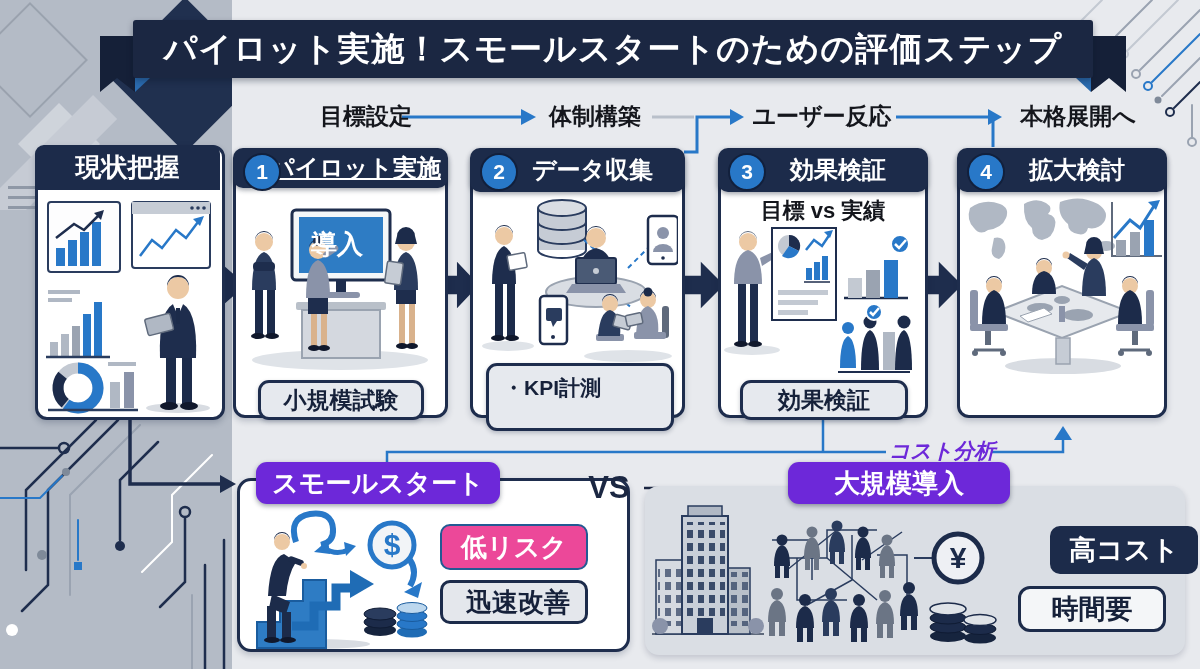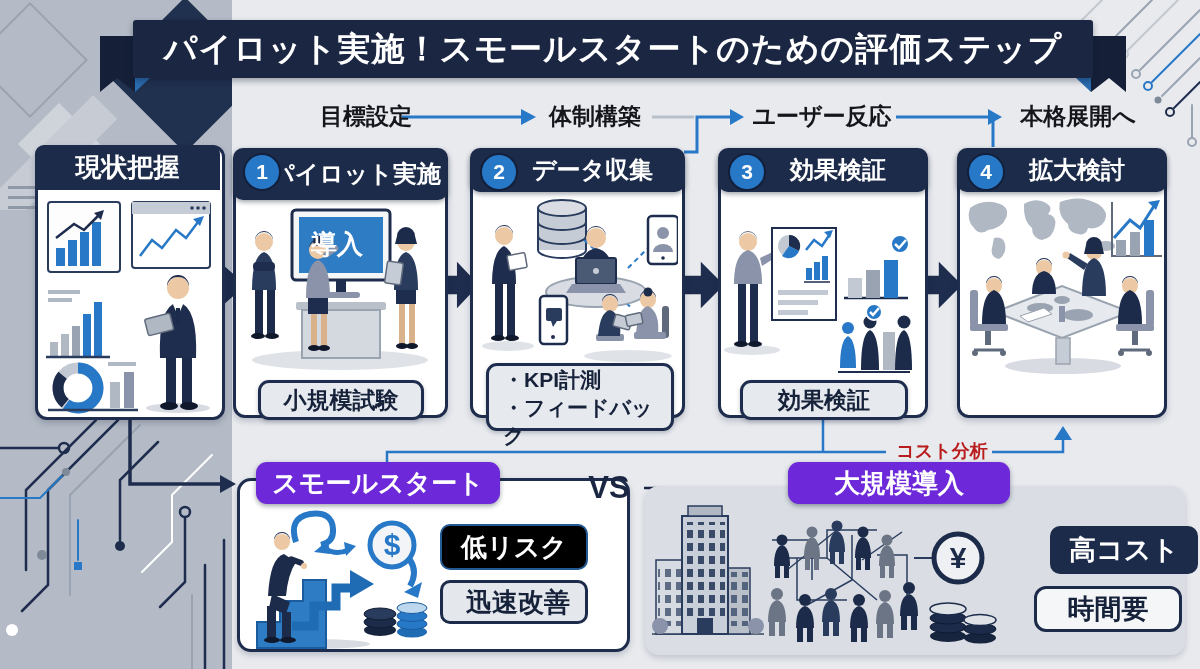--- a/index.html
+++ b/index.html
@@ -28,28 +28,28 @@
     font-size:23px;font-weight:bold;box-sizing:border-box;box-shadow:0 2px 4px rgba(20,30,60,.25);}
   .inner-heading{color:#14161c;font-size:22px;font-weight:bold;white-space:nowrap;}
   .screen-label{color:#fff;font-size:26px;font-weight:bold;}
   
   .block-arrow{background:#1e2d4d;
     clip-path:polygon(0 34%,42% 34%,42% 10%,100% 50%,42% 90%,42% 66%,0 66%);}
   
   .cmp-header{background:#6d28d9;border-radius:11px;color:#fff;font-size:26px;font-weight:bold;
     box-shadow:0 2px 5px rgba(10,20,40,.4);}
   .vs-label{color:#1b2742;font-size:31px;font-weight:bold;}
-  .cost-label{color:#b91c1c;font-size:18px;font-weight:bold;white-space:nowrap;}
-  .badge-blue{background:#000000;border:2px solid #225a93;border-radius:10px;color:#fff;
+  .cost-label{color:#6d28d9;font-size:21px;font-weight:bold;white-space:nowrap;font-style:italic;}
+  .badge-blue{background:#ec4899;border:2px solid #225a93;border-radius:10px;color:#fff;
     font-size:26px;font-weight:bold;box-sizing:border-box;}
   .badge-light{background:#e4e7ec;border:3px solid #1c2b4a;border-radius:10px;color:#16213a;
     font-size:26px;font-weight:bold;box-sizing:border-box;padding-left:8px;}
   .badge-navy{background:#1c2b4a;border-radius:10px;color:#fff;font-size:27px;font-weight:bold;margin-left:32px;}
   .badge-white{background:#f4f6f8;border:3px solid #1c2b4a;border-radius:12px;color:#16213a;
-    font-size:27px;font-weight:bold;box-sizing:border-box;margin-left:16px;}
+    font-size:27px;font-weight:bold;box-sizing:border-box;}
   .currency{color:#1c2b4a;font-weight:bold;}
   
   .p-navy{fill:#1c2b4a}.p-mid{fill:#2a3c5e}.p-gray{fill:#6b7585}
 </style>
 </head>
 <body>
 
 <div id="stage">
 
   <div class="abs z0" style="left:0;top:0;width:232px;height:669px;background:#b4bbc6;"></div>
@@ -207,21 +207,21 @@
       <rect x="136" y="112" width="4" height="16" fill="#1c2b4a"></rect>
       <rect x="106" y="120" width="26" height="17" rx="2" fill="#b0b8c4" stroke="#5f6a7c" stroke-width="1.5" transform="rotate(-14 119 128)"></rect>
       <rect x="126" y="162" width="10" height="46" fill="#1c2b4a"></rect>
       <rect x="142" y="162" width="10" height="46" fill="#1c2b4a"></rect>
       <ellipse cx="129" cy="210" rx="9" ry="4" fill="#10182c"></ellipse>
       <ellipse cx="149" cy="210" rx="9" ry="4" fill="#10182c"></ellipse>
     </g>
   </svg>
 
   <div class="abs z3 panel" style="left:233px;top:150px;width:215px;height:268px;"></div>
-  <div class="abs z4 step-header flex" style="left:233px;top:148px;width:215px;height:52px;padding-left:30px;box-sizing:border-box;">
+  <div class="abs z4 step-header flex" style="left:233px;top:148px;width:215px;height:40px;padding-left:30px;box-sizing:border-box;text-decoration:underline;">
     <span>パイロット実施</span>
   </div>
   <div class="abs z5 num-circle flex" style="left:243px;top:153px;width:34px;height:34px;">1</div>
   <svg class="abs z4" style="left:240px;top:198px;" width="200" height="178" viewBox="0 0 200 178">
     <ellipse cx="100" cy="162" rx="88" ry="10" fill="#dfe3e8"></ellipse>
     <g>
       <rect x="52" y="12" width="98" height="70" rx="4" fill="#f4f6f8" stroke="#1e2d4d" stroke-width="3"></rect>
       <rect x="59" y="19" width="84" height="56" fill="#2e7cc4"></rect>
       <rect x="96" y="82" width="10" height="12" fill="#1e2d4d"></rect>
       <rect x="82" y="94" width="38" height="6" rx="3" fill="#8a93a9"></rect>
@@ -328,30 +328,30 @@
       <rect x="136" y="120" width="17" height="12" rx="1.5" fill="#c6ccd5" stroke="#5f6a7c" stroke-width="1.5" transform="rotate(15 144 126)"></rect>
       <rect x="184" y="110" width="7" height="32" rx="3" fill="#5f6a7c"></rect>
       <rect x="156" y="136" width="32" height="7" rx="2" fill="#8a93a9"></rect>
       <circle cx="170" cy="104" r="8" fill="#ecc9a4"></circle>
       <circle cx="170" cy="96" r="4.5" fill="#1c2b4a"></circle>
       <path d="M162,102 a8,8 0 0 1 16,0 q-2,-7 -8,-7 q-6,0 -8,7 z" fill="#1c2b4a"></path>
       <path d="M158,138 Q160,112 170,110 Q182,116 180,138 Z" fill="#8a93a9"></path>
       <rect x="148" y="118" width="16" height="11" rx="1.5" fill="#c6ccd5" stroke="#5f6a7c" stroke-width="1.5" transform="rotate(-12 156 123)"></rect>
     </g>
   </svg>
-  <div class="abs z5 bottom-pill" style="left:486px;top:363px;width:188px;height:68px;padding:0 0 0 14px;font-size:21px;line-height:28px;">
+  <div class="abs z5 bottom-pill" style="left:486px;top:363px;width:188px;height:68px;padding:8px 0 0 14px;font-size:21px;line-height:28px;">
     <div>・KPI計測</div>
-    <div>・フィードバック</div>
   </div>
 
   <div class="abs z3 panel" style="left:718px;top:150px;width:210px;height:268px;"></div>
   <div class="abs z4 step-header flex" style="left:718px;top:148px;width:210px;height:44px;padding-left:30px;box-sizing:border-box;">
     <span>効果検証</span>
   </div>
   <div class="abs z5 num-circle flex" style="left:728px;top:153px;width:34px;height:34px;">3</div>
+  <div class="abs z4 inner-heading flex" style="left:740px;top:198px;width:166px;height:26px;">目標 vs 実績</div>
   <svg class="abs z4" style="left:722px;top:226px;" width="190" height="150" viewBox="0 0 190 150">
     <ellipse cx="30" cy="124" rx="28" ry="5" fill="#dfe3e8"></ellipse>
     <g>
       <circle cx="26" cy="16" r="9" fill="#ecc9a4"></circle>
       <path d="M17,14 a9,9 0 0 1 18,0 q-2,-8 -9,-8 q-7,0 -9,8 z" fill="#5f6a7c"></path>
       <path d="M12,58 Q12,28 26,24 Q40,28 40,58 Z" fill="#8a93a9"></path>
       <polygon points="38,32 57,23 59,28 40,40" fill="#8a93a9"></polygon>
       <circle cx="58" cy="25" r="3" fill="#ecc9a4"></circle>
       <rect x="16" y="58" width="8" height="58" fill="#1e2d4d"></rect>
       <rect x="28" y="58" width="8" height="58" fill="#1e2d4d"></rect>

